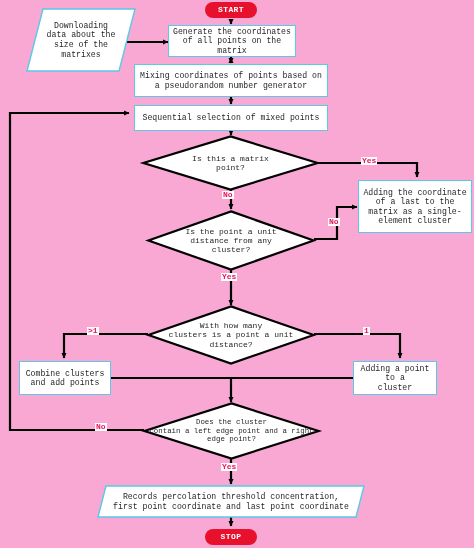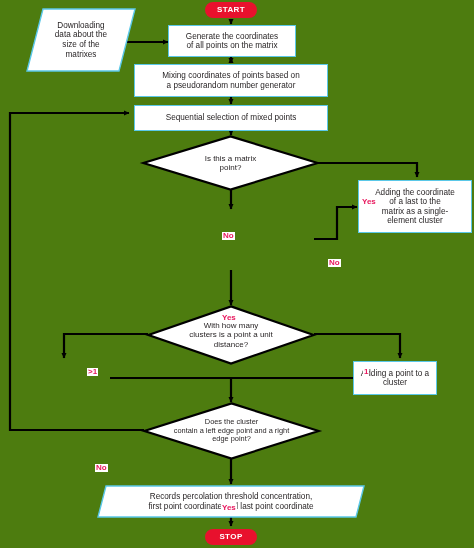--- a/index.html
+++ b/index.html
@@ -4,22 +4,22 @@
 <style>
   html, body {
     margin: 0;
     padding: 0;
     background: #ffffff;
   }
   #flowchart-root {
     position: relative;
     width: 474px;
     height: 548px;
-    background: #4d7c0f;
-    font-family: Liberation Sans, sans-serif;
+    background: #f9a8d4;
+    font-family: Liberation Mono, monospace;
     overflow: hidden;
   }
   #edges-layer {
     position: absolute;
     left: 0;
     top: 0;
     width: 474px;
     height: 548px;
   }
   .node {
@@ -112,21 +112,20 @@
   .branch-label {
     position: absolute;
     color: #e8175d;
     font-weight: bold;
     font-size: 8px;
     z-index: 4;
     background: #ffffff;
     padding: 0 1px;
     line-height: 1;
     white-space: nowrap;
-    margin-top: 41px;
   }
 </style>
 </head>
 <body>
 
 <div id="flowchart-root">
 
   <svg id="edges-layer" viewBox="0 0 474 548" width="474" height="548" xmlns="http://www.w3.org/2000/svg">
     <defs>
       <marker id="arrowhead" markerWidth="7" markerHeight="7" refX="5.2" refY="2.6" orient="auto" markerUnits="userSpaceOnUse">
@@ -209,30 +208,42 @@
 point?</div>
   </div>
 
   <div class="node process" style="left:358px; top:180px; width:114px; height:53px;">
     <span class="node-label">Adding the coordinate
 of a last to the
 matrix as a single-
 element cluster</span>
   </div>
 
+  <div class="decision-wrap" style="left:147px; top:210px; width:168px; height:61px;">
+    <svg width="168" height="61" viewBox="0 0 168 61" xmlns="http://www.w3.org/2000/svg">
+      <polygon points="84,1.4 166.6,30.5 84,59.6 1.4,30.5" fill="#ffffff" stroke="#000000" stroke-width="2.2"></polygon>
+    </svg>
+    <div class="decision-text">Is the point a unit
+distance from any
+cluster?</div>
+  </div>
 
   <div class="decision-wrap" style="left:147px; top:305px; width:168px; height:60px;">
     <svg width="168" height="60" viewBox="0 0 168 60" xmlns="http://www.w3.org/2000/svg">
       <polygon points="84,1.4 166.6,30 84,58.6 1.4,30" fill="#ffffff" stroke="#000000" stroke-width="2.2"></polygon>
     </svg>
     <div class="decision-text">With how many
 clusters is a point a unit
 distance?</div>
   </div>
 
+  <div class="node process" style="left:19px; top:361px; width:92px; height:34px;">
+    <span class="node-label">Combine clusters
+and add points</span>
+  </div>
 
   <div class="node process" style="left:353px; top:361px; width:84px; height:34px;">
     <span class="node-label">Adding a point to a
 cluster</span>
   </div>
 
   <div class="decision-wrap" style="left:143px; top:402px; width:177px; height:58px;">
     <svg width="177" height="58" viewBox="0 0 177 58" xmlns="http://www.w3.org/2000/svg">
       <polygon points="88.5,1.4 175.6,29 88.5,56.6 1.4,29" fill="#ffffff" stroke="#000000" stroke-width="2.2"></polygon>
     </svg>

